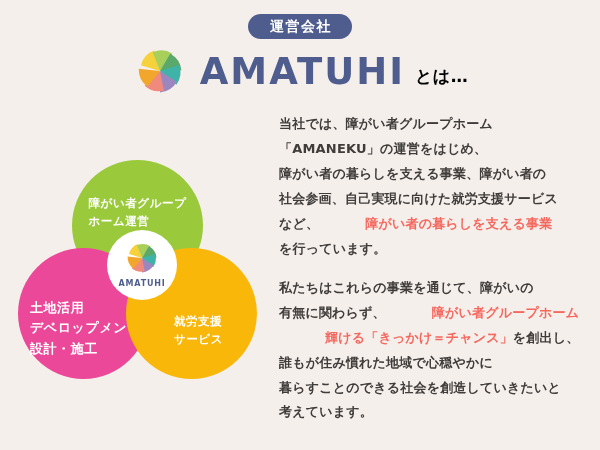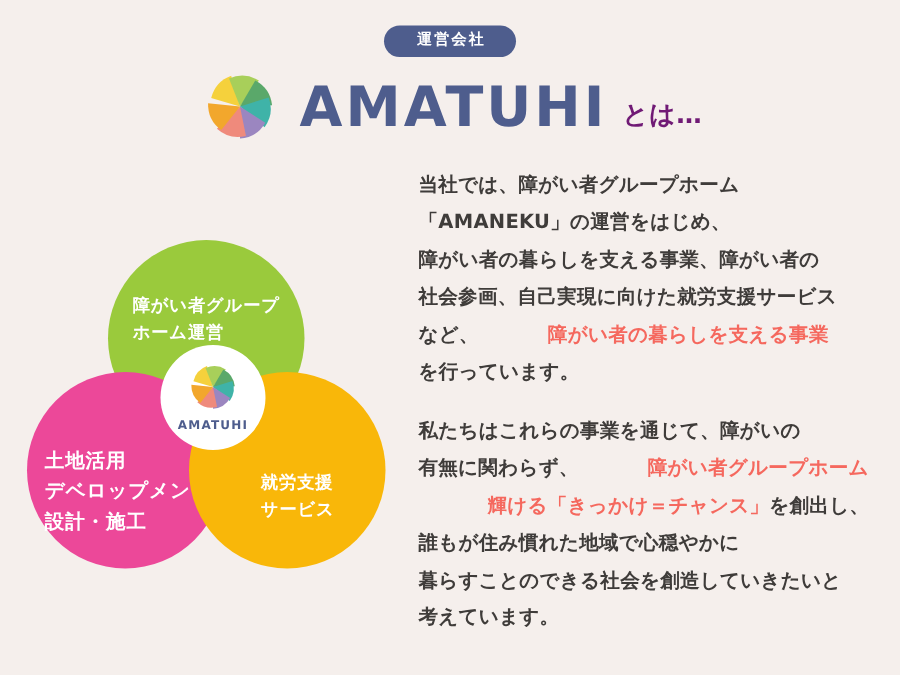--- a/index.html
+++ b/index.html
@@ -20,21 +20,21 @@
     position: absolute;
     top: 14px;
     left: 0;
     width: 600px;
     text-align: center;
   }
   .badge {
     display: inline-block;
     background: #4e5d8d;
     color: #ffffff;
-    font-size: 10px;
+    font-size: 14px;
     font-weight: 700;
     letter-spacing: 1.5px;
     padding: 5px 20px 6px 22px;
     border-radius: 20px;
     line-height: 1;
   }
 
   .title-row {
     position: absolute;
     top: 43px;
@@ -53,21 +53,21 @@
   .wordmark {
     font-size: 37px;
     font-weight: 600;
     letter-spacing: 2px;
     color: #4e5d8d;
     line-height: 1;
   }
   .toha {
     font-size: 17px;
     font-weight: 700;
-    color: #701a75;
+    color: #000000;
     margin-left: 10px;
     letter-spacing: 0.5px;
     padding-top: 10px;
   }
 
   
   .venn {
     position: absolute;
     left: 10px;
     top: 160px;

